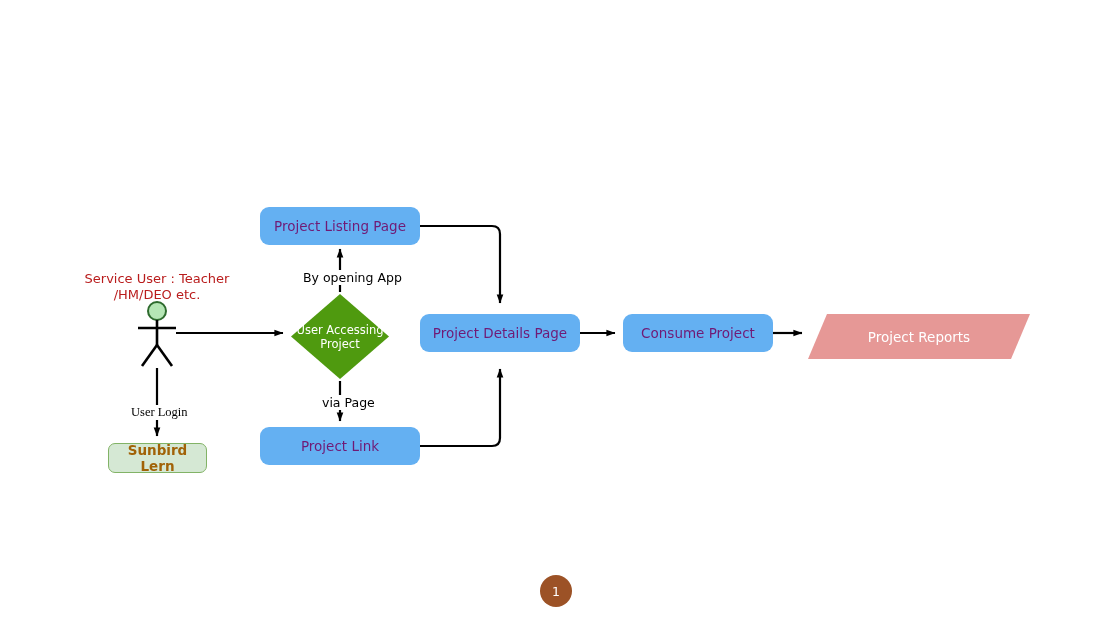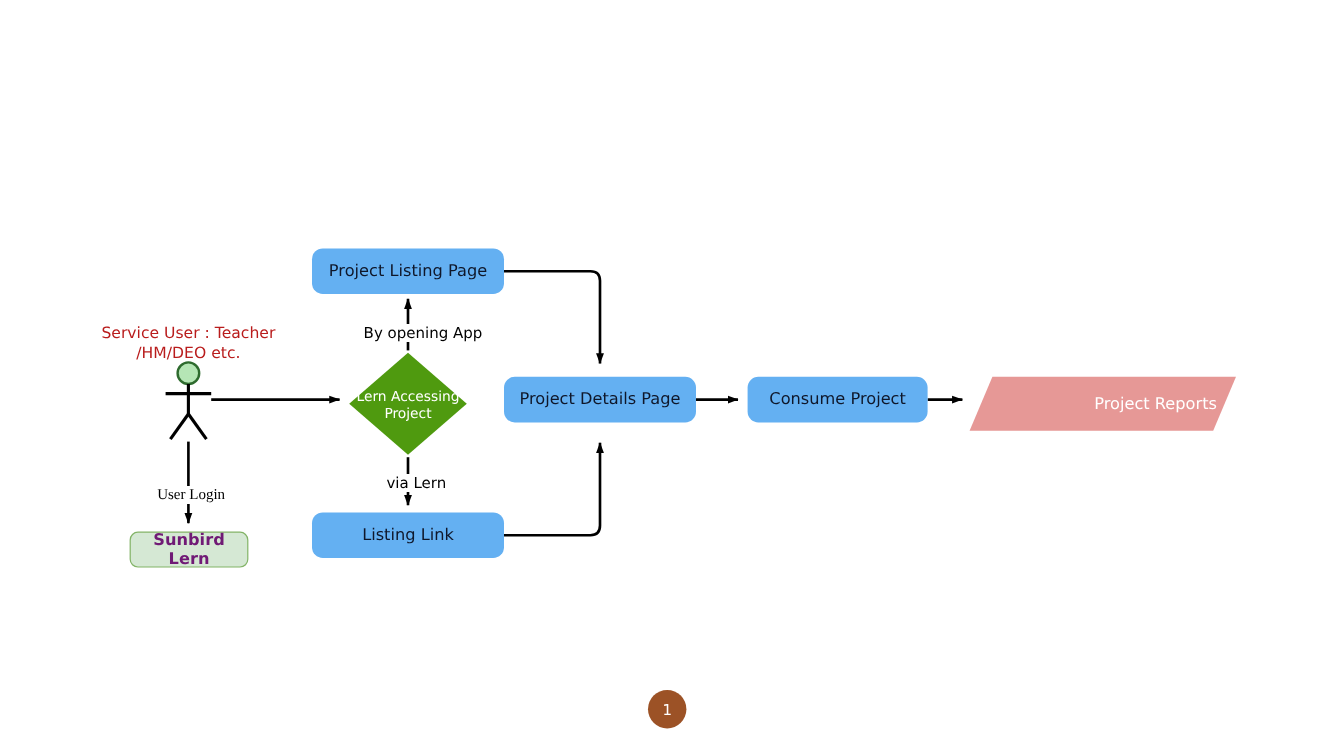--- a/index.html
+++ b/index.html
@@ -28,27 +28,27 @@
     text-align: center;
     pointer-events: none;
   }
   .box {
     position: absolute;
     border-radius: 9px;
     box-sizing: border-box;
   }
   .box-blue {
     background: #64b0f2;
-    color: #0f172a;
+    color: #701a75;
     font-size: 13.5px;
   }
   .box-green-lite {
     background: #d5e8d4;
     border: 1px solid #82b366;
-    color: #701a75;
+    color: #a16207;
     font-size: 13.5px;
     font-weight: bold;
     border-radius: 7px;
   }
   .diamond-text {
     color: #ffffff;
     font-size: 11.5px;
     line-height: 1.25;
   }
   .para-text {
@@ -129,32 +129,32 @@
 
     <line x1="773" y1="333" x2="802" y2="333" marker-end="url(#arrow)"></line>
   </g>
 </svg>
 
 <div class="actor-caption" style="left:77px; top:271px; width:160px;">Service User : Teacher
 /HM/DEO etc.</div>
 
 <div class="box box-blue node-label" style="left:260px; top:207px; width:160px; height:38px;">Project Listing Page</div>
 
-<div class="node-label diamond-text" style="left:291px; top:316px; width:98px; height:42px; white-space:pre-line;">Lern Accessing
+<div class="node-label diamond-text" style="left:291px; top:316px; width:98px; height:42px; white-space:pre-line;">User Accessing
 Project</div>
 
-<div class="box box-blue node-label" style="left:260px; top:427px; width:160px; height:38px;">Listing Link</div>
+<div class="box box-blue node-label" style="left:260px; top:427px; width:160px; height:38px;">Project Link</div>
 
 <div class="box box-blue node-label" style="left:420px; top:314px; width:160px; height:38px;">Project Details Page</div>
 
 <div class="box box-blue node-label" style="left:623px; top:314px; width:150px; height:38px;">Consume Project</div>
 
-<div class="node-label para-text" style="left:852px; top:314px; width:222px; height:45px;">Project Reports</div>
+<div class="node-label para-text" style="left:808px; top:314px; width:222px; height:45px;">Project Reports</div>
 
 <div class="box box-green-lite node-label" style="left:108px; top:443px; width:99px; height:30px;">Sunbird Lern</div>
 
 <div class="edge-label" style="left:300px; top:270px;">By opening App</div>
 
-<div class="edge-label" style="left:319px; top:395px;">via Lern</div>
+<div class="edge-label" style="left:319px; top:395px;">via Page</div>
 
 <div class="edge-label" style="left:128px; top:405px;font-family:Liberation Serif, serif;">User Login</div>
 
 <div class="page-badge" style="left:540px; top:575px;">1</div>
 
 </body></html>

